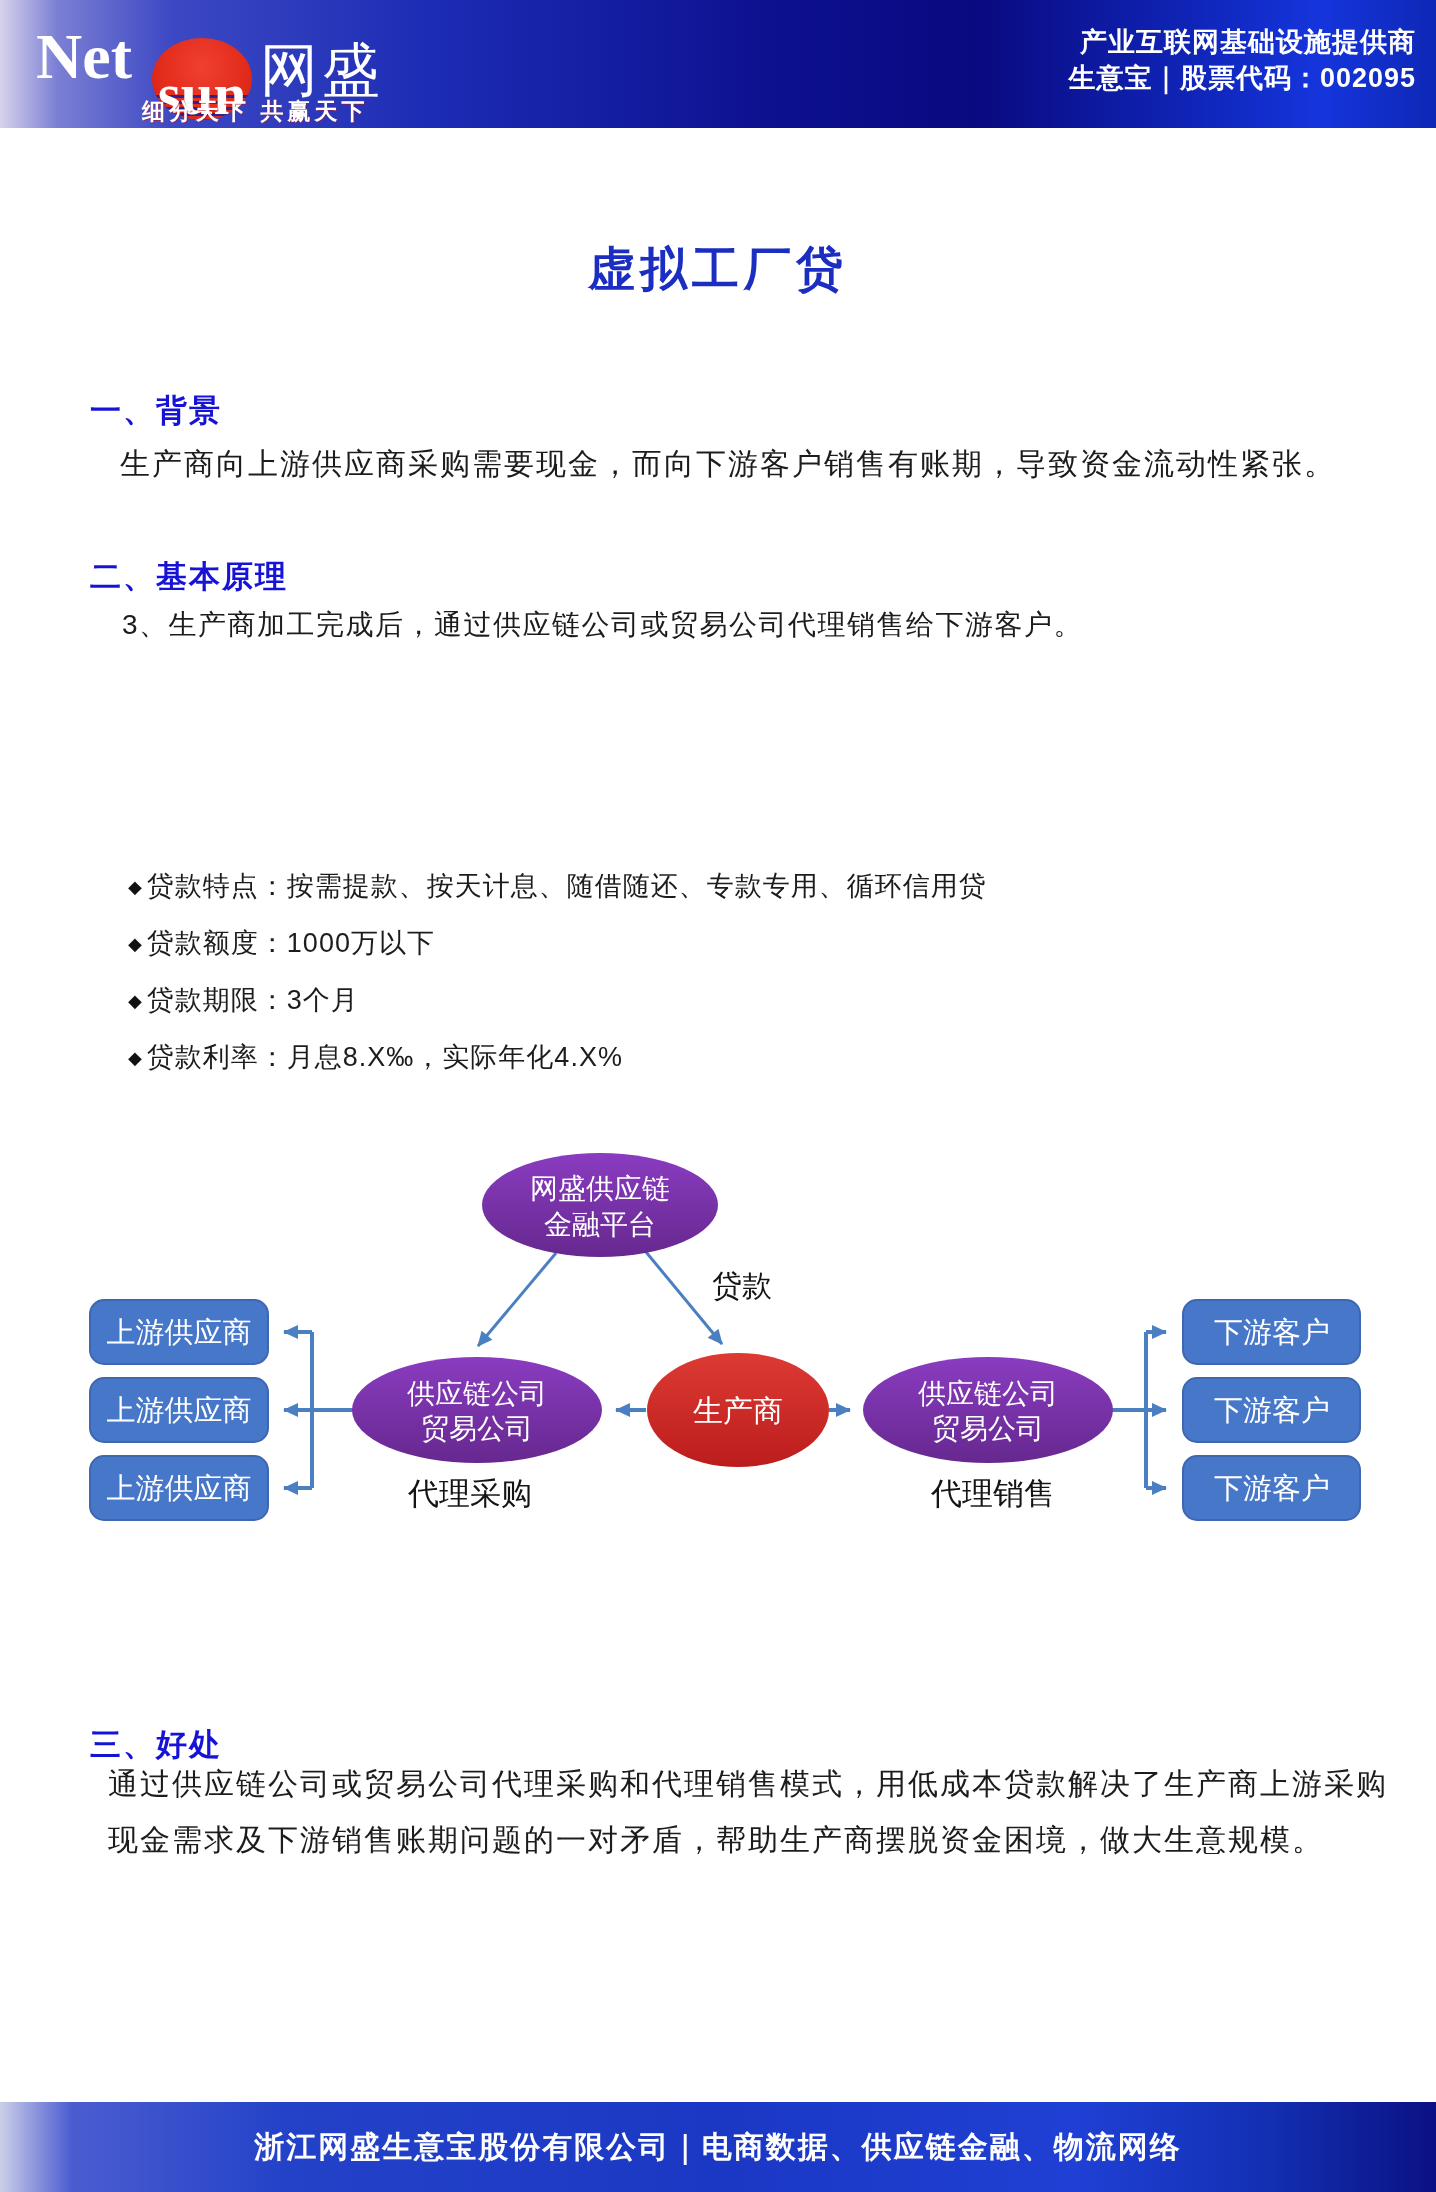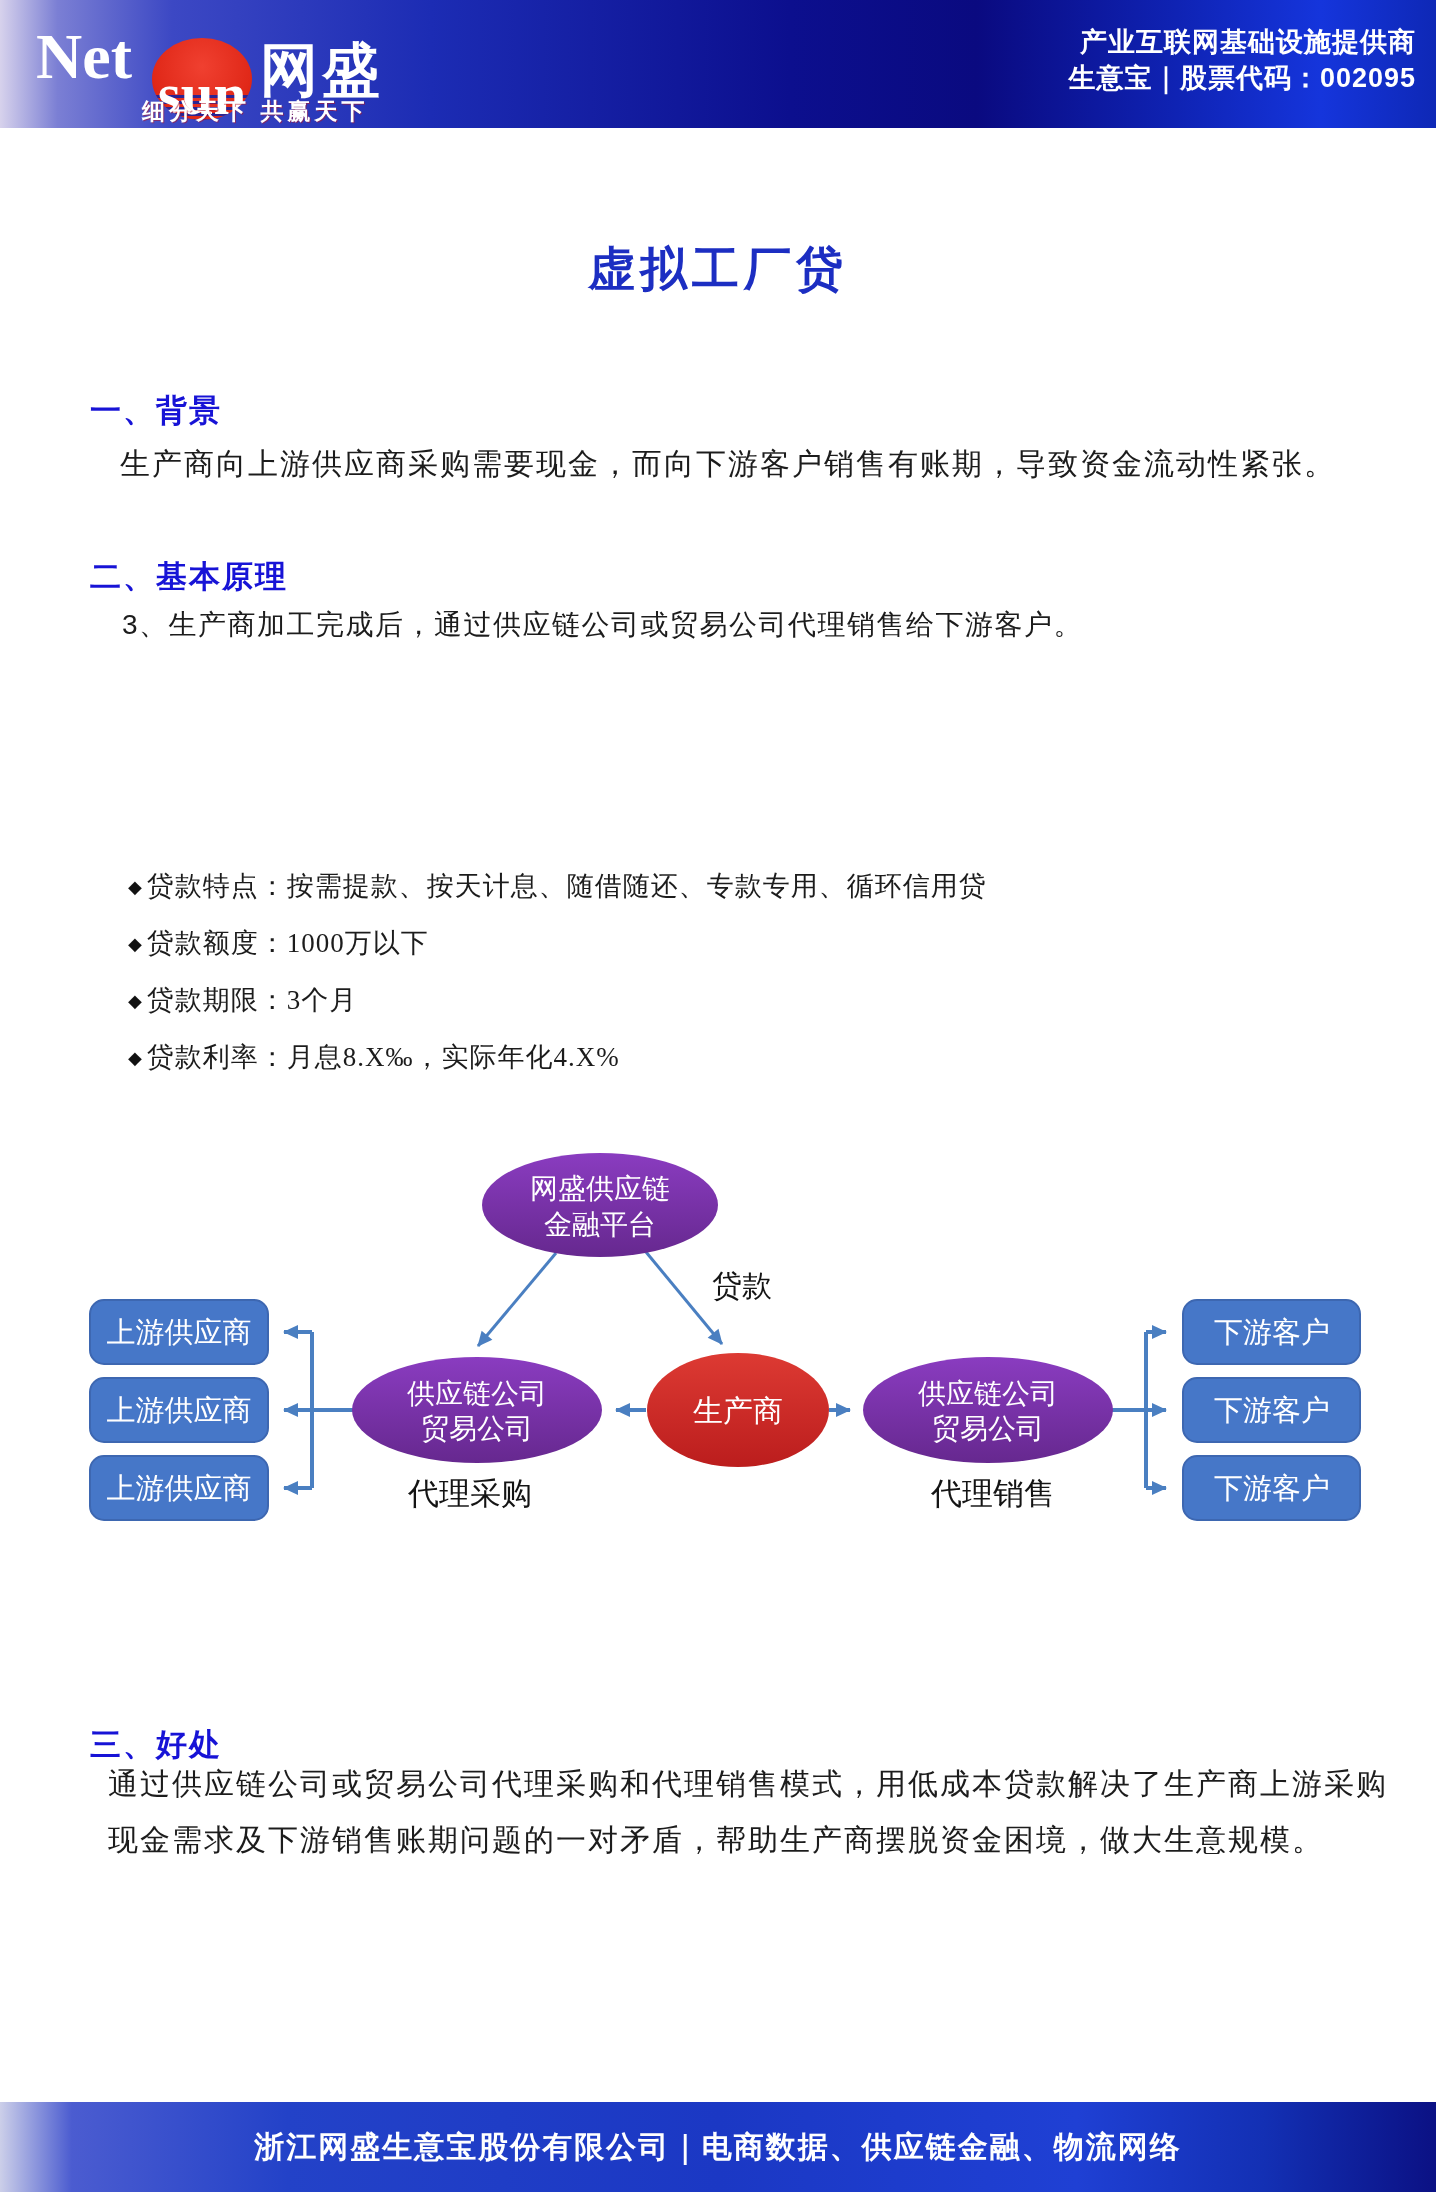--- a/index.html
+++ b/index.html
@@ -12,38 +12,38 @@
                   #0c0f8e 55%,#0a0a80 68%,#0f23b4 82%,#1535dc 92%,#0e28b6 100%);}
   .logo-net{position:absolute;left:36px;top:20px;font-family:"Liberation Serif",serif;
             font-weight:bold;font-size:64px;color:#ffffff;}
   .sun{position:absolute;left:152px;top:38px;width:100px;height:82px;border-radius:50%;
        background:radial-gradient(ellipse at 50% 35%, #f04030 0%, var(--sun-red,#e02818) 70%, #c81808 100%);
        overflow:hidden;}
   .sun-stripes{position:absolute;left:0;bottom:0;width:100%;height:34%;
        background:repeating-linear-gradient(180deg, rgba(24,34,158,0) 0 3px, rgba(24,34,158,0.9) 3px 6px);}
   .sun-word{position:absolute;left:0;top:22px;width:100%;text-align:center;
        font-family:"Liberation Serif",serif;font-weight:bold;font-size:59px;color:#ffffff;}
-  .logo-cn{position:absolute;left:260px;top:32px;font-size:58px;font-weight:bold;color:#ffffff;letter-spacing:4px;}
+  .logo-cn{position:absolute;left:260px;top:32px;font-size:58px;font-weight:normal;color:#ffffff;letter-spacing:4px;}
   .tagline{position:absolute;left:142px;top:96px;font-size:23px;font-weight:bold;color:#ffffff;letter-spacing:4px;
            text-shadow:1px 1px 0 rgba(180,20,40,.55);}
   .hdr-right{position:absolute;right:20px;top:24px;text-align:right;color:#ffffff;
              font-weight:bold;font-size:27px;line-height:36px;letter-spacing:1px;}
 
   
   .title{position:absolute;top:238px;left:0;width:1436px;margin:0;text-align:center;
          font-size:47px;font-weight:bold;color:var(--title-blue,#1c2ec2);letter-spacing:5px;}
   .sec-head{position:absolute;left:90px;margin:0;font-size:31px;font-weight:bold;
             color:var(--heading-blue,#1713d6);letter-spacing:2px;}
   .head-1{top:390px;text-align:right;} .head-2{top:556px;} .head-3{top:1696px;margin-top:28px;}
   .body-text{position:absolute;font-size:30px;line-height:56px;letter-spacing:2px;color:var(--body-text,#1c1c1c);}
   .bg-body{left:120px;top:436px;width:1280px;}
   .benefit-body{left:108px;top:1756px;width:1280px;}
   .steps{position:absolute;left:122px;top:610px;font-size:28px;letter-spacing:1.5px;}
   .step{margin:0 0 33px 0;line-height:30px;}
-  .bullets{position:absolute;left:128px;top:872px;font-size:27px;letter-spacing:1px;font-family:Liberation Serif, serif;}
+  .bullets{position:absolute;left:128px;top:872px;font-size:27px;letter-spacing:1px;}
   .bullet{margin:0 0 28px 0;line-height:28px;}
   .bullet .dmd{font-size:18px;vertical-align:2px;margin-right:4px;color:#111;}
 
   
   .diagram{position:absolute;left:0;top:1140px;}
   .diagram text{font-family:"Liberation Sans",sans-serif;}
   .node-label{fill:#ffffff;}
   .free-label{fill:#141414;}
   .conn{stroke:var(--arrow-blue,#4a7fc1);fill:none;}
 

